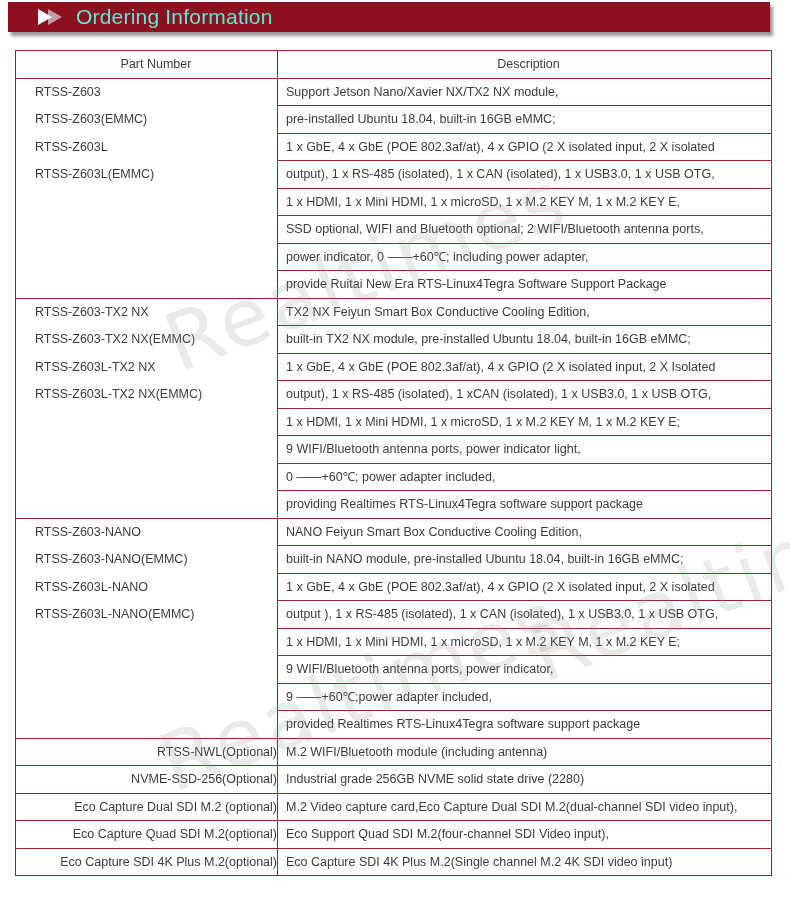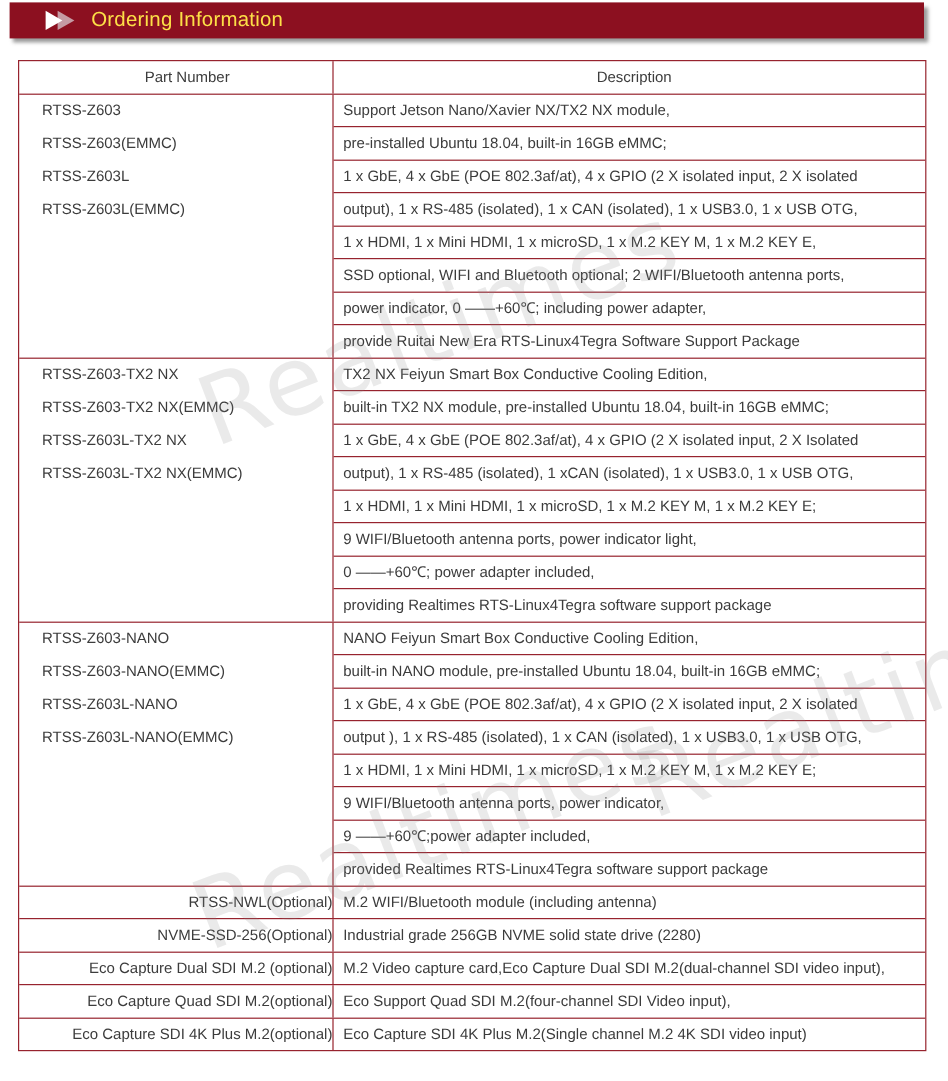--- a/index.html
+++ b/index.html
@@ -18,21 +18,21 @@
     position:absolute; left:8px; top:2px;
     width:762px; height:30px;
     background:#8c1020;
     display:flex; align-items:center;
     padding-left:30px;
     box-shadow:3px 4px 3px rgba(120,120,120,0.75);
   }
   .tri { width:0; height:0; border-style:solid; display:inline-block; }
   .tri-1 { border-width:8px 0 8px 14px; border-color:transparent transparent transparent #ffffff; z-index:2; }
   .tri-2 { border-width:8px 0 8px 14px; border-color:transparent transparent transparent #c59ba4; margin-left:-4px; z-index:1; }
-  .title-text { color:#fde047; font-size:17px; margin-left:14px; letter-spacing:0.2px; }
+  .title-text { color:#5eead4; font-size:21px; margin-left:14px; letter-spacing:0.2px; }
 
   
   .wm {
     position:absolute; z-index:5; pointer-events:none;
     font-family:"DejaVu Sans", sans-serif;
     font-size:80px; letter-spacing:3px;
     color:rgba(140,140,140,0.18);
     transform:rotate(-21deg); white-space:nowrap;
   }
   .wm-1 { left:155px; top:225px; }

